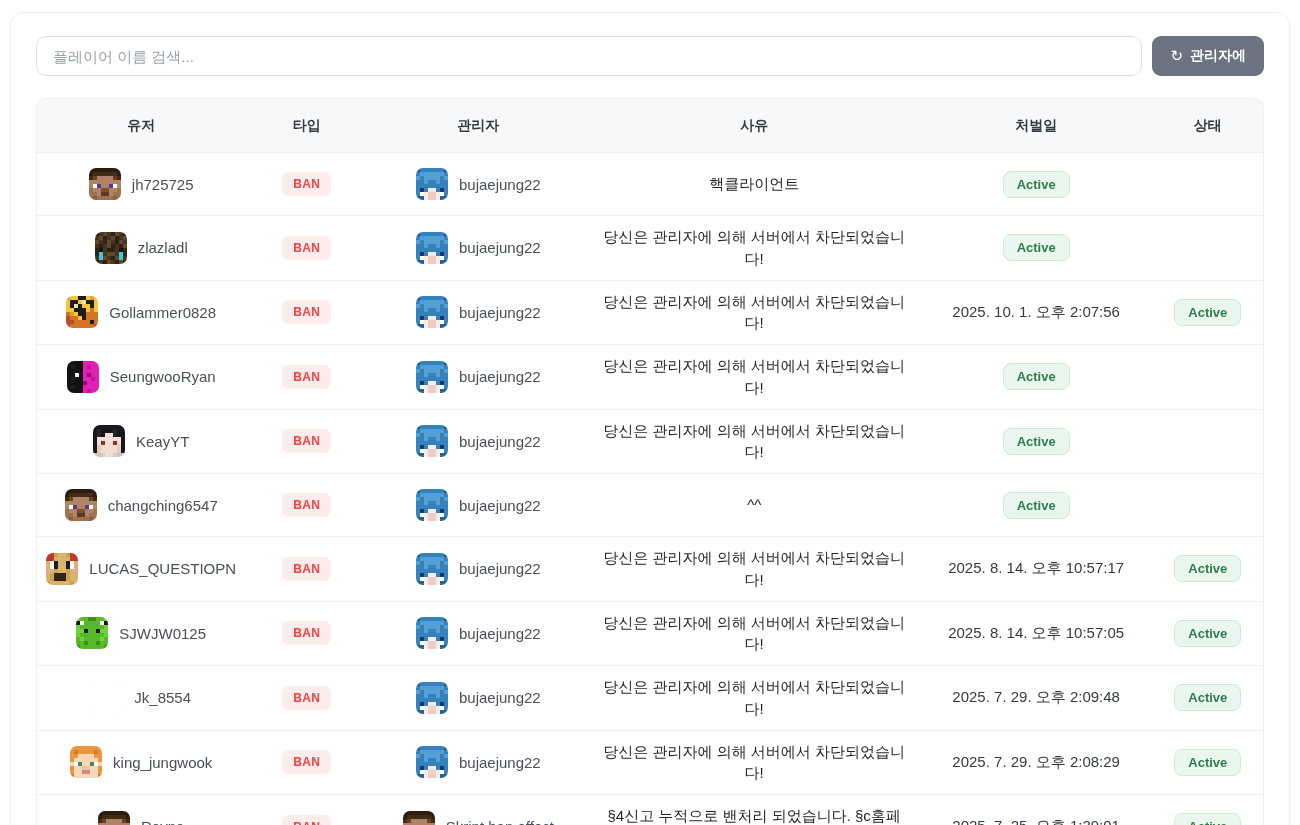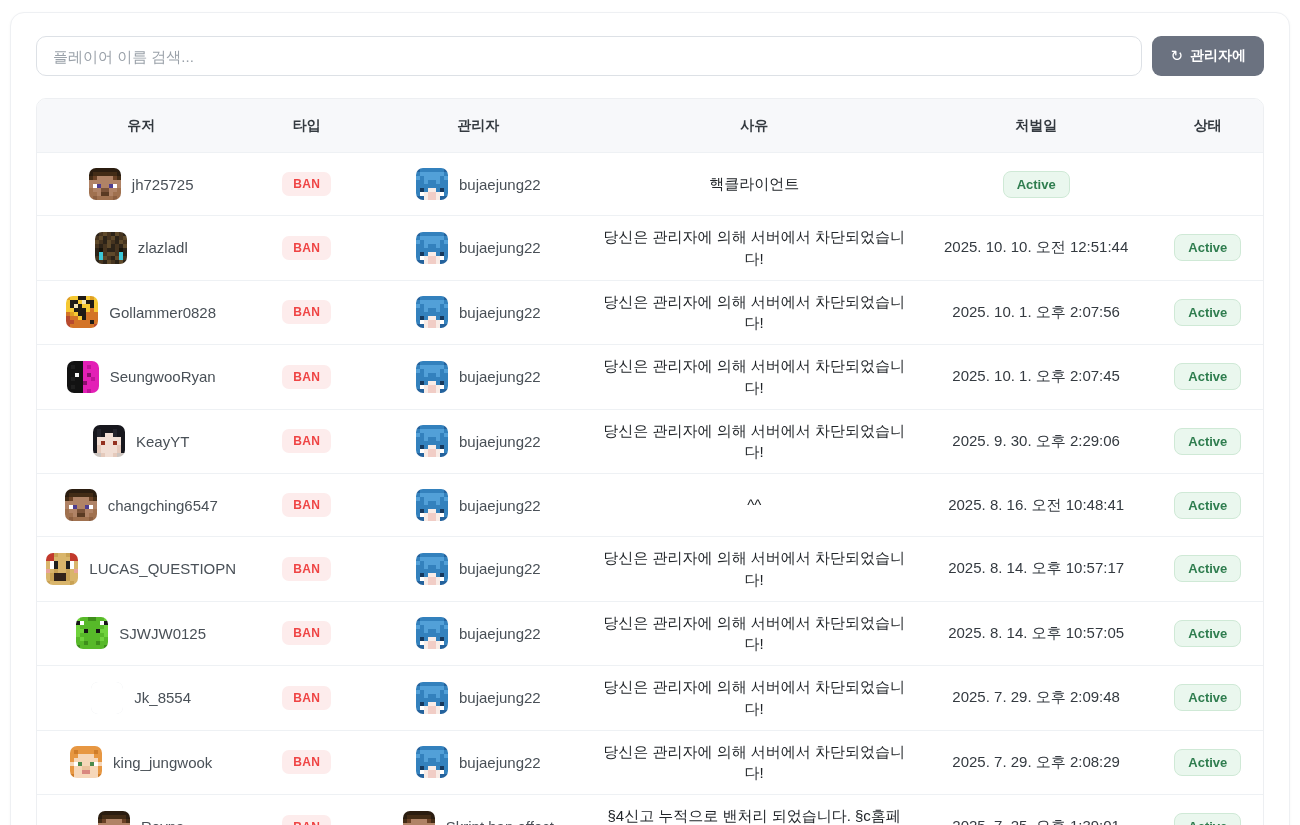--- a/index.html
+++ b/index.html
@@ -345,21 +345,20 @@
               <i style="background: rgb(248, 236, 231);"></i>
               <i style="background: rgb(241, 205, 198);"></i>
               <i style="background: rgb(241, 205, 198);"></i>
               <i style="background: rgb(248, 236, 231);"></i>
               <i style="background: rgb(36, 98, 156);"></i>
               <i style="background: rgb(36, 98, 156);"></i>
             </span>
       <span class="pname">bujaejung22</span>
     </div>
     <div class="td reason">당신은 관리자에 의해 서버에서 차단되었습니다!</div>
-    <div class="td pdate">2025. 10. 10. 오전 12:51:44</div>
     <div class="td">
       <span class="status-badge">Active</span>
     </div>
   </div>
 
   <div class="tr">
     <div class="td usercell">
       <span class="pix">
               <i style="background: rgb(224, 161, 36);"></i>
               <i style="background: rgb(245, 200, 50);"></i>
@@ -643,21 +642,20 @@
               <i style="background: rgb(248, 236, 231);"></i>
               <i style="background: rgb(241, 205, 198);"></i>
               <i style="background: rgb(241, 205, 198);"></i>
               <i style="background: rgb(248, 236, 231);"></i>
               <i style="background: rgb(36, 98, 156);"></i>
               <i style="background: rgb(36, 98, 156);"></i>
             </span>
       <span class="pname">bujaejung22</span>
     </div>
     <div class="td reason">당신은 관리자에 의해 서버에서 차단되었습니다!</div>
-    <div class="td pdate">2025. 10. 1. 오후 2:07:45</div>
     <div class="td">
       <span class="status-badge">Active</span>
     </div>
   </div>
 
   <div class="tr">
     <div class="td usercell">
       <span class="pix">
               <i style="background: rgb(23, 23, 29);"></i>
               <i style="background: rgb(23, 23, 29);"></i>
@@ -792,21 +790,20 @@
               <i style="background: rgb(248, 236, 231);"></i>
               <i style="background: rgb(241, 205, 198);"></i>
               <i style="background: rgb(241, 205, 198);"></i>
               <i style="background: rgb(248, 236, 231);"></i>
               <i style="background: rgb(36, 98, 156);"></i>
               <i style="background: rgb(36, 98, 156);"></i>
             </span>
       <span class="pname">bujaejung22</span>
     </div>
     <div class="td reason">당신은 관리자에 의해 서버에서 차단되었습니다!</div>
-    <div class="td pdate">2025. 9. 30. 오후 2:29:06</div>
     <div class="td">
       <span class="status-badge">Active</span>
     </div>
   </div>
 
   <div class="tr">
     <div class="td usercell">
       <span class="pix">
               <i style="background: rgb(43, 29, 16);"></i>
               <i style="background: rgb(43, 29, 16);"></i>
@@ -941,21 +938,20 @@
               <i style="background: rgb(248, 236, 231);"></i>
               <i style="background: rgb(241, 205, 198);"></i>
               <i style="background: rgb(241, 205, 198);"></i>
               <i style="background: rgb(248, 236, 231);"></i>
               <i style="background: rgb(36, 98, 156);"></i>
               <i style="background: rgb(36, 98, 156);"></i>
             </span>
       <span class="pname">bujaejung22</span>
     </div>
     <div class="td reason">^^</div>
-    <div class="td pdate">2025. 8. 16. 오전 10:48:41</div>
     <div class="td">
       <span class="status-badge">Active</span>
     </div>
   </div>
 
   <div class="tr">
     <div class="td usercell">
       <span class="pix">
               <i style="background: rgb(194, 57, 44);"></i>
               <i style="background: rgb(194, 57, 44);"></i>

